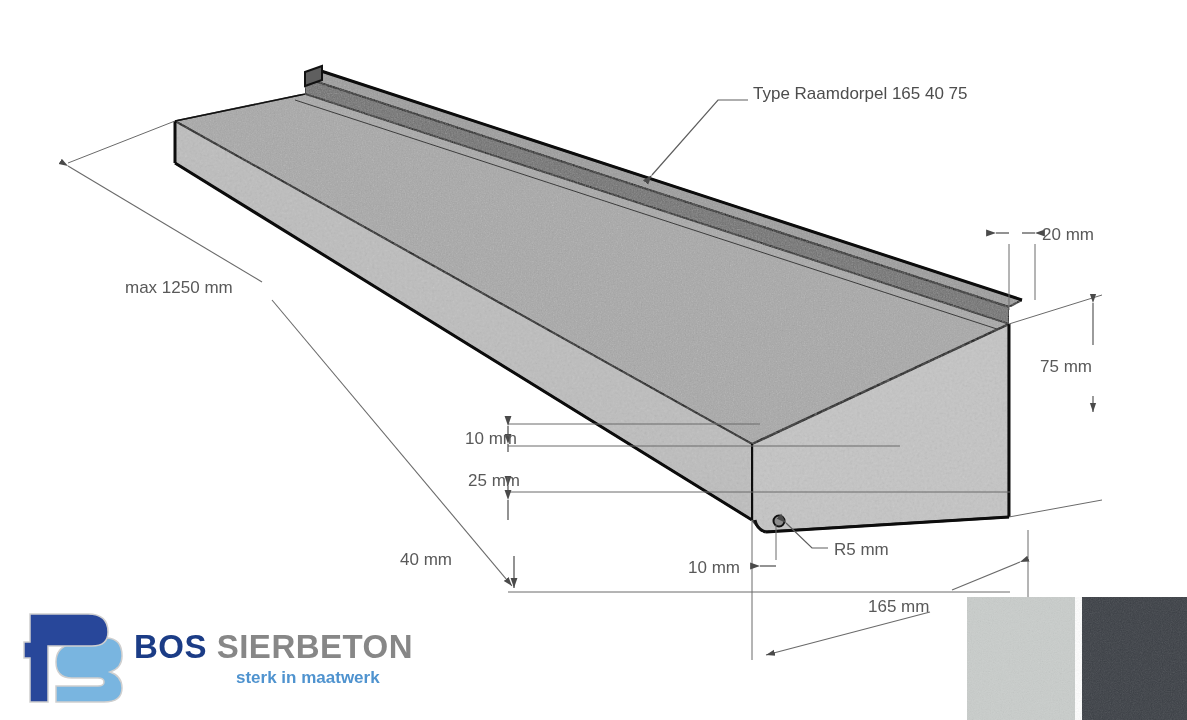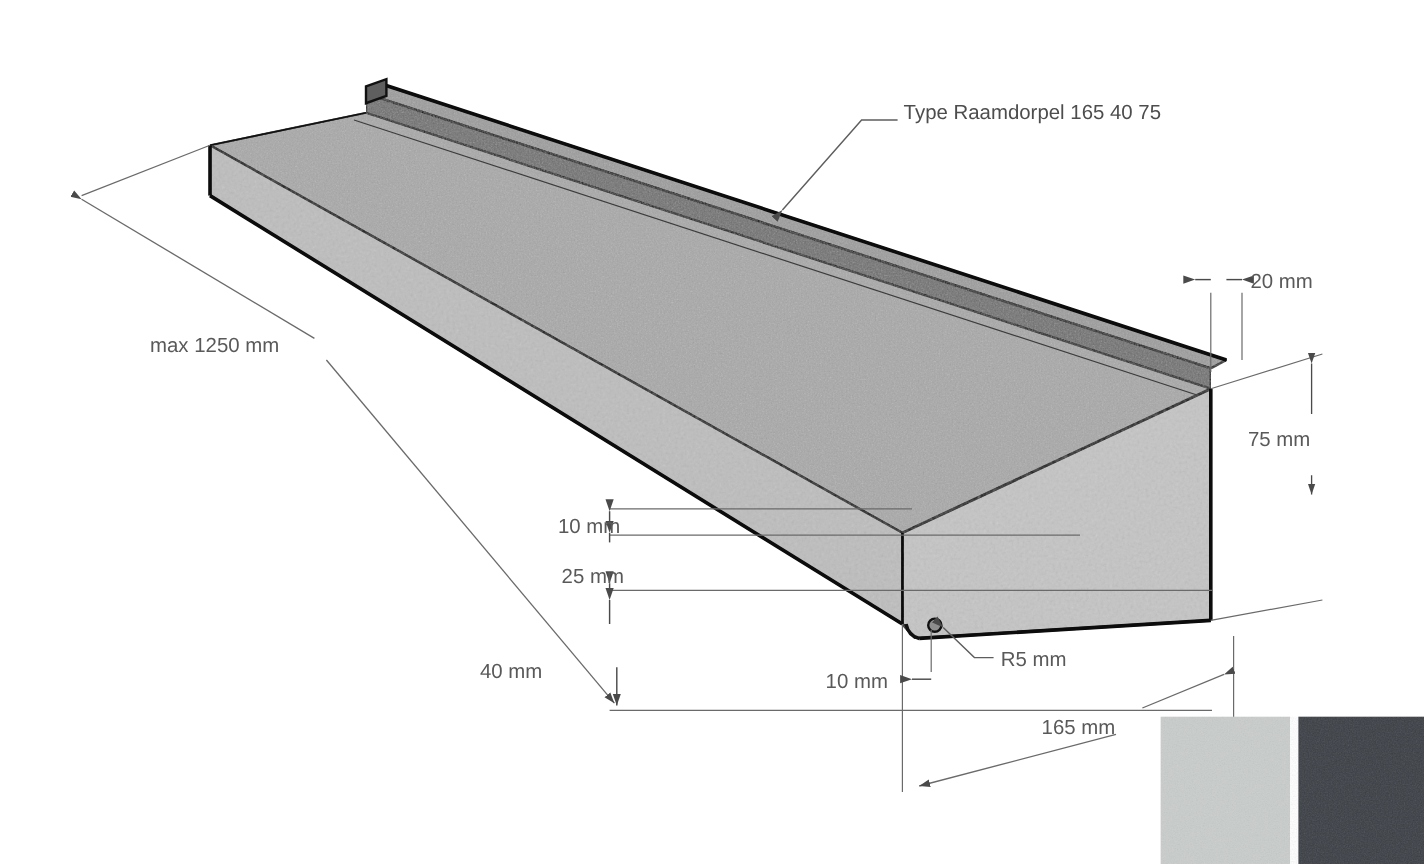--- a/index.html
+++ b/index.html
@@ -179,20 +179,36 @@
     </g>
 
     <g>
       <line x1="1028" y1="530" x2="1028" y2="660" stroke="#6a6a6a" stroke-width="1"></line>
       <line x1="1020" y1="562" x2="952" y2="590" stroke="#6a6a6a" stroke-width="1.1" marker-start="url(#arrStart)"></line>
       <line x1="930" y1="612" x2="766" y2="655" stroke="#6a6a6a" stroke-width="1.1" marker-end="url(#arrEnd)"></line>
       <text class="dimtext" x="868" y="612">165 mm</text>
     </g>
   </svg>
 
+  <div id="logo">
+    <svg class="mark" width="104" height="92" viewBox="0 0 104 92">
+
+      <path d="M 34 26 L 84 26 Q 100 26 100 44 Q 100 56 88 60
+               Q 100 64 100 76 Q 100 90 82 90 L 34 90 L 34 74
+               L 76 74 Q 82 74 82 70 Q 82 66 76 66 L 50 66
+               Q 34 66 34 50 Q 34 36 48 32 Z" fill="#79b5e0" stroke="#cfcfcf" stroke-width="1.5"></path>
+
+      <path d="M 8 2 L 66 2 Q 86 2 86 20 Q 86 34 70 34 L 26 34
+               L 26 90 L 8 90 L 8 46 L 2 46 L 2 30 L 8 30 Z" fill="#28479a" stroke="#cfcfcf" stroke-width="1.5"></path>
+    </svg>
+    <div class="wordmark">
+      <span class="w-bos">BOS</span><span>&nbsp;</span><span class="w-sier">SIERBETON</span>
+    </div>
+    <div class="tagline">sterk in maatwerk</div>
+  </div>
 
   <div id="swatch">
     <div class="half light" style="background: rgb(201, 205, 203);"></div>
     <div class="seam"></div>
     <div class="half dark" style="background: rgb(59, 63, 69);"></div>
     <svg width="220" height="123" style="position:absolute;left:0;top:0;">
       <defs>
         <filter id="grain">
           <feTurbulence type="fractalNoise" baseFrequency="0.9" numOctaves="3" seed="3"></feTurbulence>
           <feColorMatrix type="saturate" values="0"></feColorMatrix>

